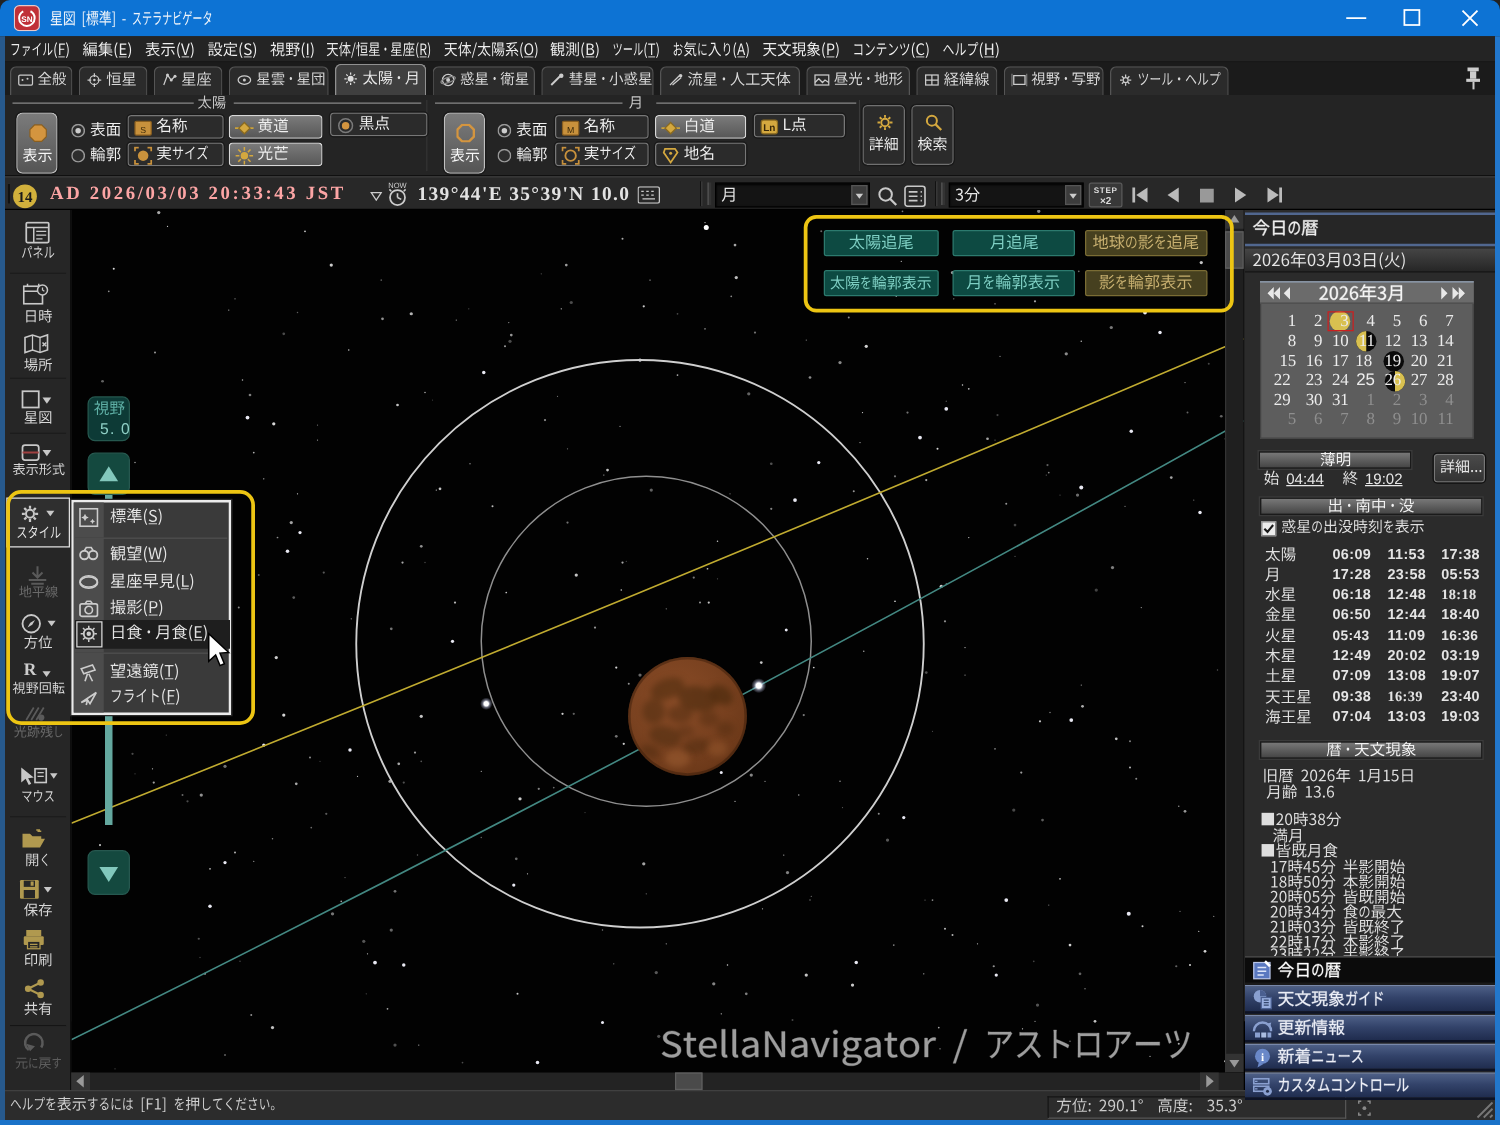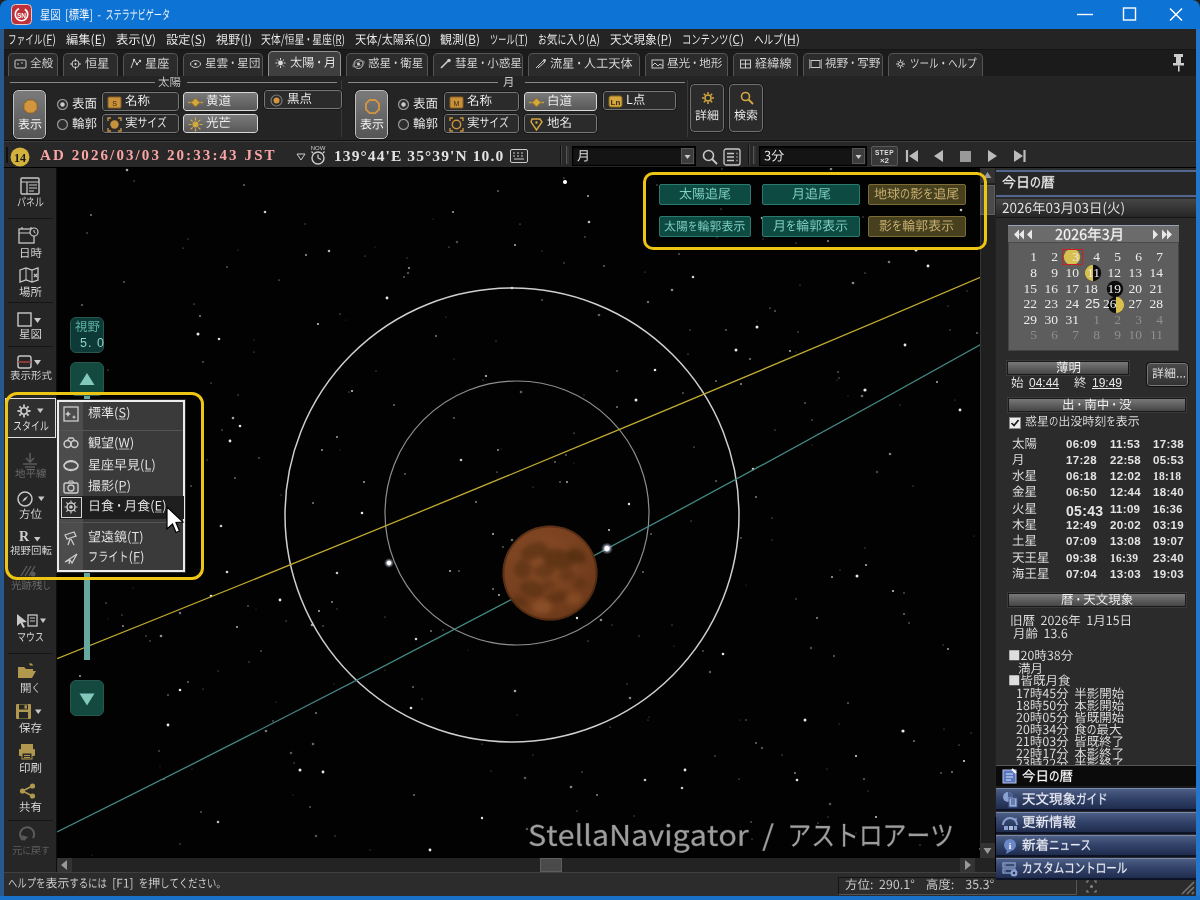--- a/index.html
+++ b/index.html
@@ -1326,28 +1326,28 @@
     <div class="abs" style="left:1103.0px;top:264.5px;font-family:'Liberation Serif',serif;font-size:13.5px;color:#ececec;width:18px;text-align:right">12</div>
     <div class="abs" style="left:1124.0px;top:264.5px;font-family:'Liberation Serif',serif;font-size:13.5px;color:#ececec;width:18px;text-align:right">13</div>
     <div class="abs" style="left:1145.0px;top:264.5px;font-family:'Liberation Serif',serif;font-size:13.5px;color:#ececec;width:18px;text-align:right">14</div>
     <div class="abs" style="left:1019.0px;top:280.5px;font-family:'Liberation Serif',serif;font-size:13.5px;color:#ececec;width:18px;text-align:right">15</div>
     <div class="abs" style="left:1040.0px;top:280.5px;font-family:'Liberation Serif',serif;font-size:13.5px;color:#ececec;width:18px;text-align:right">16</div>
     <div class="abs" style="left:1061.0px;top:280.5px;font-family:'Liberation Serif',serif;font-size:13.5px;color:#ececec;width:18px;text-align:right">17</div>
     <div class="abs" style="left:1082.0px;top:280.5px;font-family:'Liberation Serif',serif;font-size:13.5px;color:#ececec;width:18px;text-align:center">18</div>
     <div class="abs" style="left:1103.0px;top:280.5px;font-family:'Liberation Serif',serif;font-size:13.5px;color:#ececec;width:18px;text-align:right">19</div>
     <div class="abs" style="left:1124.0px;top:280.5px;font-family:'Liberation Serif',serif;font-size:13.5px;color:#ececec;width:18px;text-align:right">20</div>
     <div class="abs" style="left:1145.0px;top:280.5px;font-family:'Liberation Serif',serif;font-size:13.5px;color:#ececec;width:18px;text-align:right">21</div>
-    <div class="abs" style="left:1019.0px;top:296.0px;font-family:'Liberation Serif',serif;font-size:13.5px;color:#ececec;width:18px;text-align:right">22</div>
+    <div class="abs" style="left:1019.0px;top:296.0px;font-family:'Liberation Serif',serif;font-size:13.5px;color:#ececec;width:18px;text-align:left">22</div>
     <div class="abs" style="left:1040.0px;top:296.0px;font-family:'Liberation Serif',serif;font-size:13.5px;color:#ececec;width:18px;text-align:right">23</div>
     <div class="abs" style="left:1061.0px;top:296.0px;font-family:'Liberation Serif',serif;font-size:13.5px;color:#ececec;width:18px;text-align:right">24</div>
     <div class="abs" style="left:1082.0px;top:296.0px;font-family:Liberation Sans, sans-serif;font-size:13.5px;color:#ececec;width:18px;text-align:right">25</div>
-    <div class="abs" style="left:1103.0px;top:296.0px;font-family:'Liberation Serif',serif;font-size:13.5px;color:#ececec;width:18px;">26</div>
+    <div class="abs" style="left:1103.0px;top:296.0px;font-family:'Liberation Serif',serif;font-size:13.5px;color:#ececec;width:18px;text-align:right">26</div>
     <div class="abs" style="left:1124.0px;top:296.0px;font-family:'Liberation Serif',serif;font-size:13.5px;color:#ececec;width:18px;text-align:right">27</div>
     <div class="abs" style="left:1145.0px;top:296.0px;font-family:'Liberation Serif',serif;font-size:13.5px;color:#ececec;width:18px;text-align:right">28</div>
-    <div class="abs" style="left:1019.0px;top:311.5px;font-family:'Liberation Serif',serif;font-size:13.5px;color:#ececec;width:18px;text-align:right">29</div>
+    <div class="abs" style="left:1019.0px;top:311.5px;font-family:'Liberation Serif',serif;font-size:13.5px;color:#ececec;width:18px;">29</div>
     <div class="abs" style="left:1040.0px;top:311.5px;font-family:'Liberation Serif',serif;font-size:13.5px;color:#ececec;width:18px;text-align:right">30</div>
     <div class="abs" style="left:1061.0px;top:311.5px;font-family:'Liberation Serif',serif;font-size:13.5px;color:#ececec;width:18px;text-align:right">31</div>
     <div class="abs" style="left:1082.0px;top:311.5px;font-family:'Liberation Serif',serif;font-size:13.5px;color:#8f8f8f;width:18px;text-align:right">1</div>
     <div class="abs" style="left:1103.0px;top:311.5px;font-family:'Liberation Serif',serif;font-size:13.5px;color:#8f8f8f;width:18px;text-align:right">2</div>
     <div class="abs" style="left:1124.0px;top:311.5px;font-family:'Liberation Serif',serif;font-size:13.5px;color:#8f8f8f;width:18px;text-align:right">3</div>
     <div class="abs" style="left:1145.0px;top:311.5px;font-family:'Liberation Serif',serif;font-size:13.5px;color:#8f8f8f;width:18px;text-align:right">4</div>
     <div class="abs" style="left:1019.0px;top:327.0px;font-family:'Liberation Serif',serif;font-size:13.5px;color:#8f8f8f;width:18px;text-align:right">5</div>
     <div class="abs" style="left:1040.0px;top:327.0px;font-family:'Liberation Serif',serif;font-size:13.5px;color:#8f8f8f;width:18px;text-align:right">6</div>
     <div class="abs" style="left:1061.0px;top:327.0px;font-family:'Liberation Serif',serif;font-size:13.5px;color:#8f8f8f;width:18px;text-align:right">7</div>
     <div class="abs" style="left:1082.0px;top:327.0px;font-family:'Liberation Serif',serif;font-size:13.5px;color:#8f8f8f;width:18px;text-align:right">8</div>
@@ -1359,21 +1359,21 @@
       <use href="#q173" x="0"></use>
       <use href="#q174" x="1000"></use>
     </svg>
     <svg style="position:absolute;left:1011.0px;top:376.0px;overflow:visible;" width="12.5" height="12.5" viewBox="0 -880 1000 1000" preserveAspectRatio="none" fill="#e0e0e0">
       <use href="#q175" x="0"></use>
     </svg>
     <div class="abs" style="left:1029.0px;top:376.0px;font-size:12px;color:#e8e8e8;text-decoration:underline;font-family:'Liberation Sans'">04:44</div>
     <svg style="position:absolute;left:1074.0px;top:376.0px;overflow:visible;" width="12.5" height="12.5" viewBox="0 -880 1000 1000" preserveAspectRatio="none" fill="#e0e0e0">
       <use href="#q176" x="0"></use>
     </svg>
-    <div class="abs" style="left:1092.0px;top:376.0px;font-size:12px;color:#e8e8e8;text-decoration:underline;font-family:'Liberation Sans'">19:49</div>
+    <div class="abs" style="left:1092.0px;top:376.0px;font-size:12px;color:#e8e8e8;text-decoration:underline;font-family:'Liberation Sans'">19:02</div>
     <div class="abs" style="left:1147.0px;top:363.0px;width:41.0px;height:23.0px;background:linear-gradient(#4a4a4a,#333);border:1px solid #777;outline:1px solid #111;border-radius:3px"></div>
     <svg style="position:absolute;left:1152.0px;top:367.0px;overflow:visible;" width="34.0" height="12.0" viewBox="0 -880 2834 1000" preserveAspectRatio="none" fill="#e8e8e8">
       <use href="#q101" x="0"></use>
       <use href="#q102" x="1000"></use>
       <use href="#q162" x="2000"></use>
       <use href="#q162" x="2278"></use>
       <use href="#q162" x="2556"></use>
     </svg>
     <div class="abs" style="left:1008.0px;top:398.0px;width:178.0px;height:13.5px;background:linear-gradient(#787878,#454545);border:1px solid #1a1a1a;outline:1px solid #3a3a3a;"></div>
     <svg style="position:absolute;left:1062.2px;top:398.2px;overflow:visible;" width="69.5" height="12.5" viewBox="0 -880 5560 1000" preserveAspectRatio="none" fill="#f2f2f2">
@@ -1405,41 +1405,41 @@
       <use href="#q41" x="0"></use>
       <use href="#q42" x="1000"></use>
     </svg>
     <div class="abs" style="left:1066.0px;top:437.5px;font-size:11.5px;font-weight:bold;color:#e4e4e4;font-family:'Liberation Sans';letter-spacing:0.3px">06:09</div>
     <div class="abs" style="left:1110.0px;top:437.5px;font-size:11.5px;font-weight:bold;color:#e4e4e4;font-family:'Liberation Sans';letter-spacing:0.3px">11:53</div>
     <div class="abs" style="left:1153.0px;top:437.5px;font-size:11.5px;font-weight:bold;color:#e4e4e4;font-family:'Liberation Sans';letter-spacing:0.3px">17:38</div>
     <svg style="position:absolute;left:1012.0px;top:452.8px;overflow:visible;" width="12.5" height="12.5" viewBox="0 -880 1000 1000" preserveAspectRatio="none" fill="#e0e0e0">
       <use href="#q70" x="0"></use>
     </svg>
     <div class="abs" style="left:1066.0px;top:453.8px;font-size:11.5px;font-weight:bold;color:#e4e4e4;font-family:'Liberation Sans';letter-spacing:0.3px">17:28</div>
-    <div class="abs" style="left:1110.0px;top:453.8px;font-size:11.5px;font-weight:bold;color:#e4e4e4;font-family:'Liberation Sans';letter-spacing:0.3px">22:58</div>
+    <div class="abs" style="left:1110.0px;top:453.8px;font-size:11.5px;font-weight:bold;color:#e4e4e4;font-family:'Liberation Sans';letter-spacing:0.3px">23:58</div>
     <div class="abs" style="left:1153.0px;top:453.8px;font-size:11.5px;font-weight:bold;color:#e4e4e4;font-family:'Liberation Sans';letter-spacing:0.3px">05:53</div>
     <svg style="position:absolute;left:1012.0px;top:469.1px;overflow:visible;" width="25.0" height="12.5" viewBox="0 -880 2000 1000" preserveAspectRatio="none" fill="#e0e0e0">
       <use href="#q182" x="0"></use>
       <use href="#q0" x="1000"></use>
     </svg>
     <div class="abs" style="left:1066.0px;top:470.1px;font-size:11.5px;font-weight:bold;color:#e4e4e4;font-family:'Liberation Sans';letter-spacing:0.3px">06:18</div>
-    <div class="abs" style="left:1110.0px;top:470.1px;font-size:11.5px;font-weight:bold;color:#e4e4e4;font-family:'Liberation Sans';letter-spacing:0.3px">12:02</div>
+    <div class="abs" style="left:1110.0px;top:470.1px;font-size:11.5px;font-weight:bold;color:#e4e4e4;font-family:'Liberation Sans';letter-spacing:0.3px">12:48</div>
     <div class="abs" style="left:1153.0px;top:470.1px;font-size:11.5px;font-weight:bold;color:#e4e4e4;font-family:Liberation Serif, serif;letter-spacing:0.3px">18:18</div>
     <svg style="position:absolute;left:1012.0px;top:485.4px;overflow:visible;" width="25.0" height="12.5" viewBox="0 -880 2000 1000" preserveAspectRatio="none" fill="#e0e0e0">
       <use href="#q183" x="0"></use>
       <use href="#q0" x="1000"></use>
     </svg>
     <div class="abs" style="left:1066.0px;top:486.4px;font-size:11.5px;font-weight:bold;color:#e4e4e4;font-family:'Liberation Sans';letter-spacing:0.3px">06:50</div>
     <div class="abs" style="left:1110.0px;top:486.4px;font-size:11.5px;font-weight:bold;color:#e4e4e4;font-family:'Liberation Sans';letter-spacing:0.3px">12:44</div>
     <div class="abs" style="left:1153.0px;top:486.4px;font-size:11.5px;font-weight:bold;color:#e4e4e4;font-family:'Liberation Sans';letter-spacing:0.3px">18:40</div>
     <svg style="position:absolute;left:1012.0px;top:501.7px;overflow:visible;" width="25.0" height="12.5" viewBox="0 -880 2000 1000" preserveAspectRatio="none" fill="#e0e0e0">
       <use href="#q172" x="0"></use>
       <use href="#q0" x="1000"></use>
     </svg>
-    <div class="abs" style="left:1066.0px;top:502.7px;font-size:14px;font-weight:bold;color:#e4e4e4;font-family:'Liberation Sans';letter-spacing:0.3px">05:43</div>
+    <div class="abs" style="left:1066.0px;top:502.7px;font-size:11px;font-weight:bold;color:#e4e4e4;font-family:'Liberation Sans';letter-spacing:0.3px">05:43</div>
     <div class="abs" style="left:1110.0px;top:502.7px;font-size:11.5px;font-weight:bold;color:#e4e4e4;font-family:'Liberation Sans';letter-spacing:0.3px">11:09</div>
     <div class="abs" style="left:1153.0px;top:502.7px;font-size:11px;font-weight:bold;color:#e4e4e4;font-family:'Liberation Sans';letter-spacing:0.3px">16:36</div>
     <svg style="position:absolute;left:1012.0px;top:518.0px;overflow:visible;" width="25.0" height="12.5" viewBox="0 -880 2000 1000" preserveAspectRatio="none" fill="#e0e0e0">
       <use href="#q184" x="0"></use>
       <use href="#q0" x="1000"></use>
     </svg>
     <div class="abs" style="left:1066.0px;top:519.0px;font-size:11.5px;font-weight:bold;color:#e4e4e4;font-family:'Liberation Sans';letter-spacing:0.3px">12:49</div>
     <div class="abs" style="left:1110.0px;top:519.0px;font-size:11.5px;font-weight:bold;color:#e4e4e4;font-family:'Liberation Sans';letter-spacing:0.3px">20:02</div>
     <div class="abs" style="left:1153.0px;top:519.0px;font-size:11.5px;font-weight:bold;color:#e4e4e4;font-family:'Liberation Sans';letter-spacing:0.3px">03:19</div>
     <svg style="position:absolute;left:1012.0px;top:534.3px;overflow:visible;" width="25.0" height="12.5" viewBox="0 -880 2000 1000" preserveAspectRatio="none" fill="#e0e0e0">

